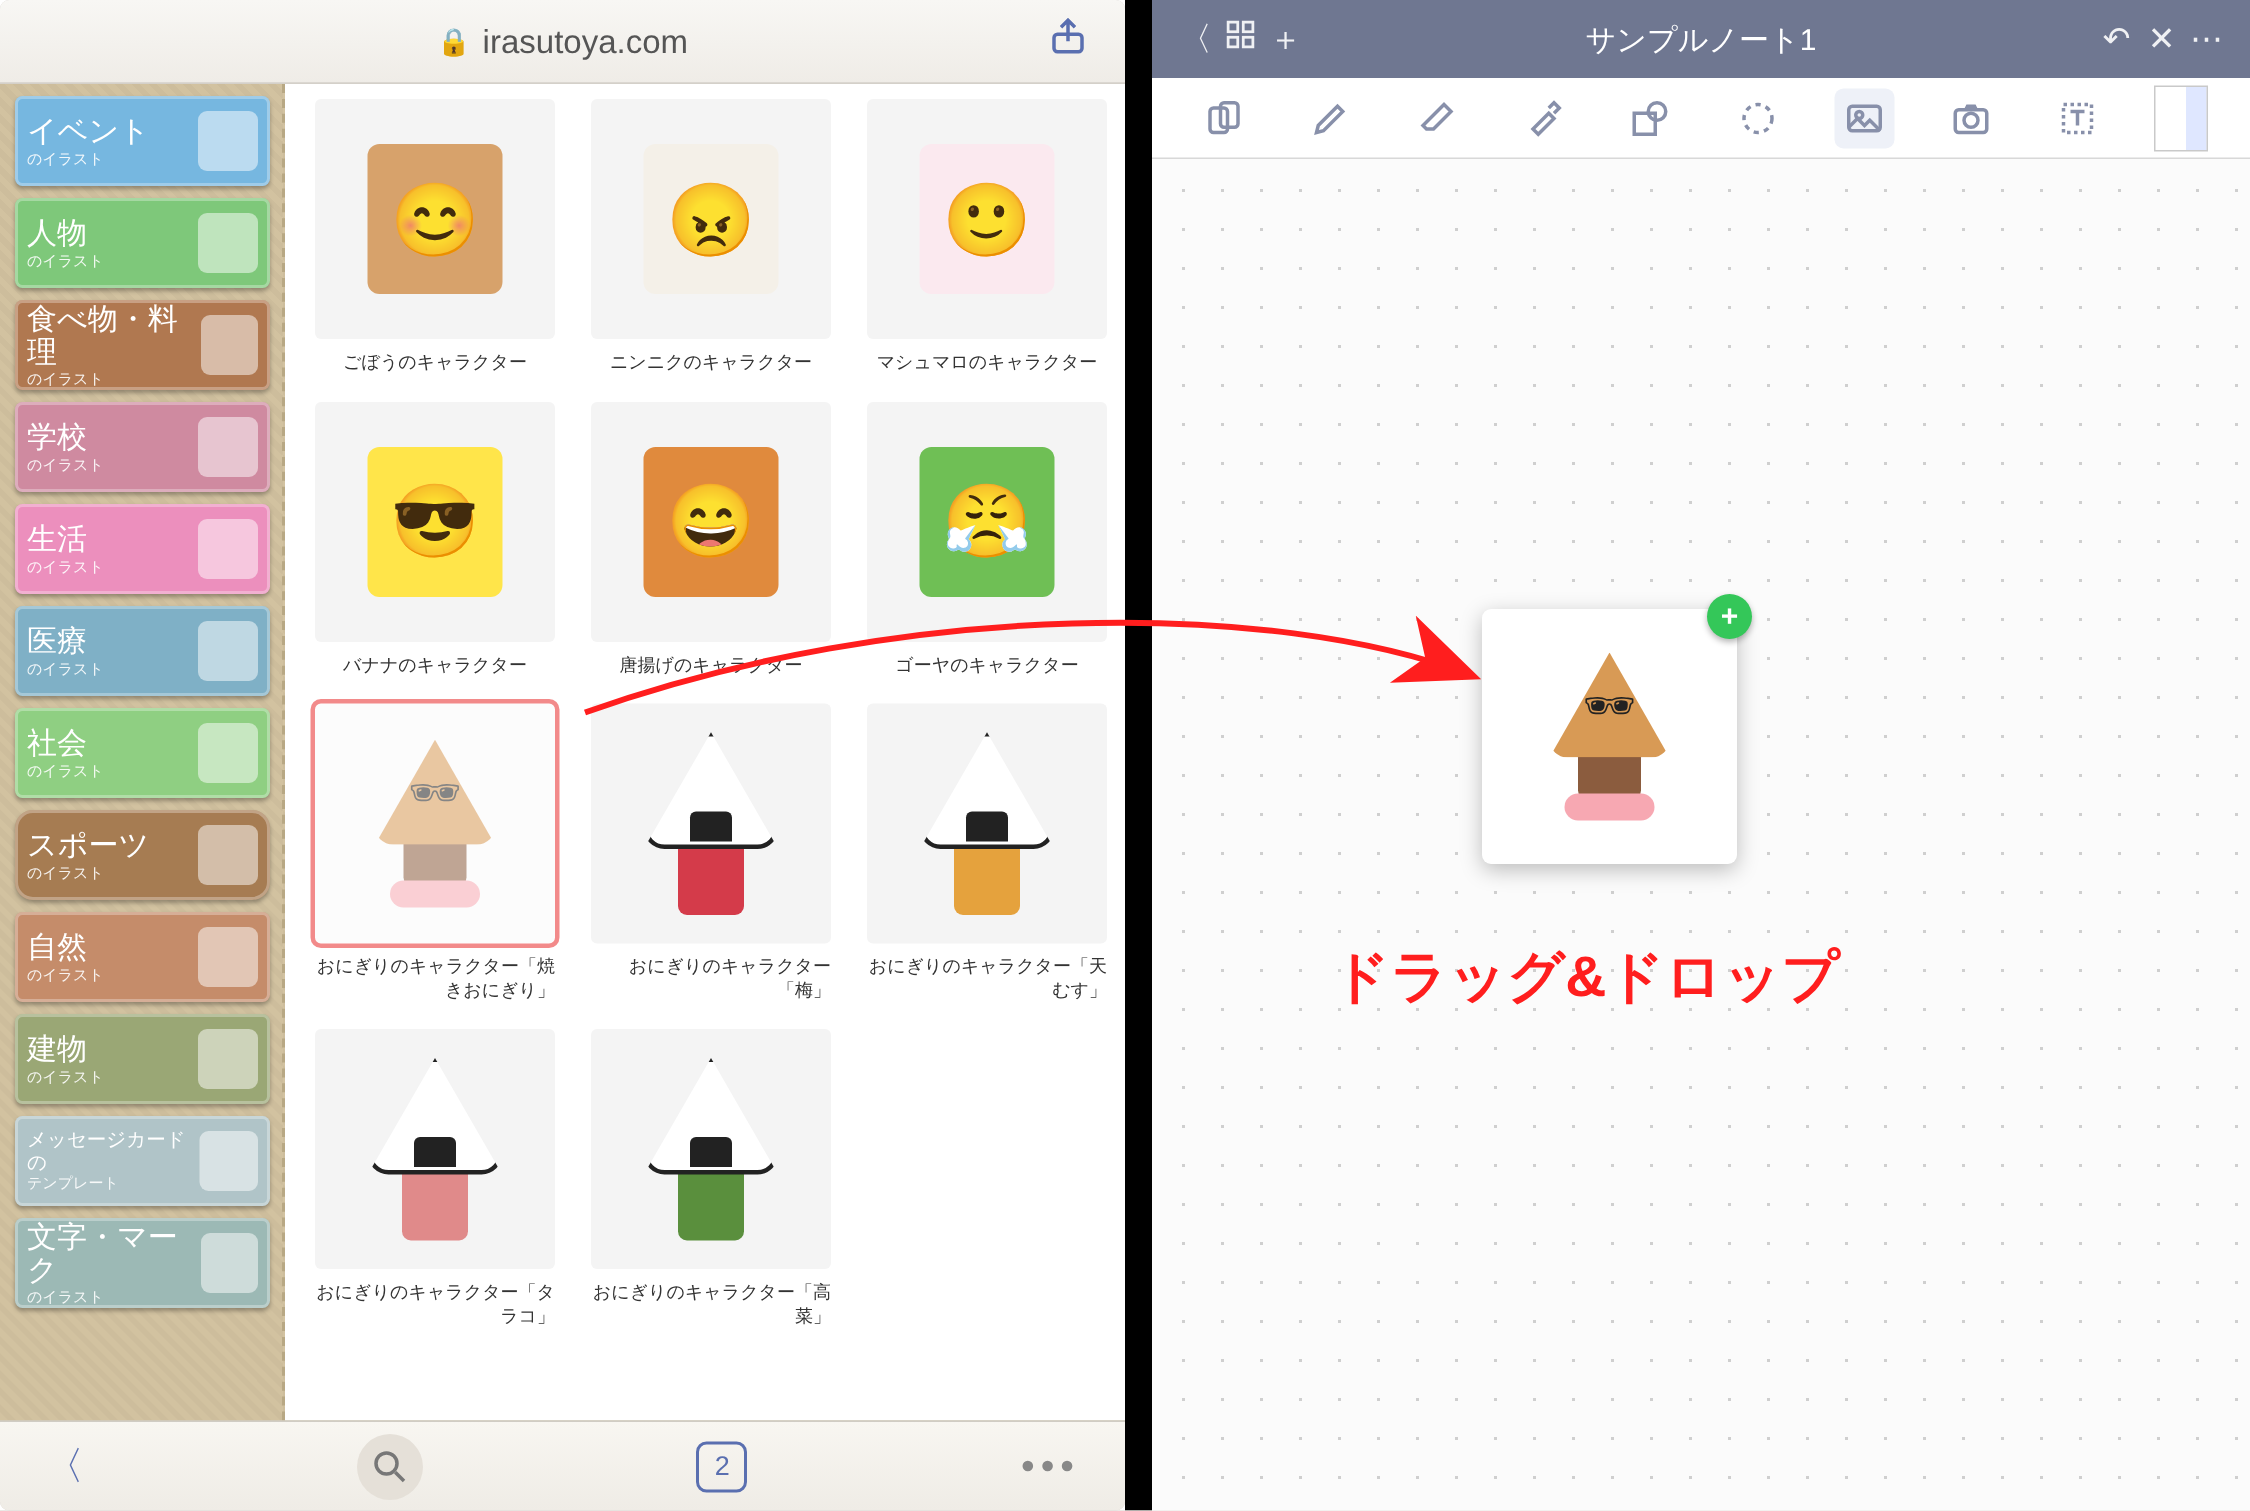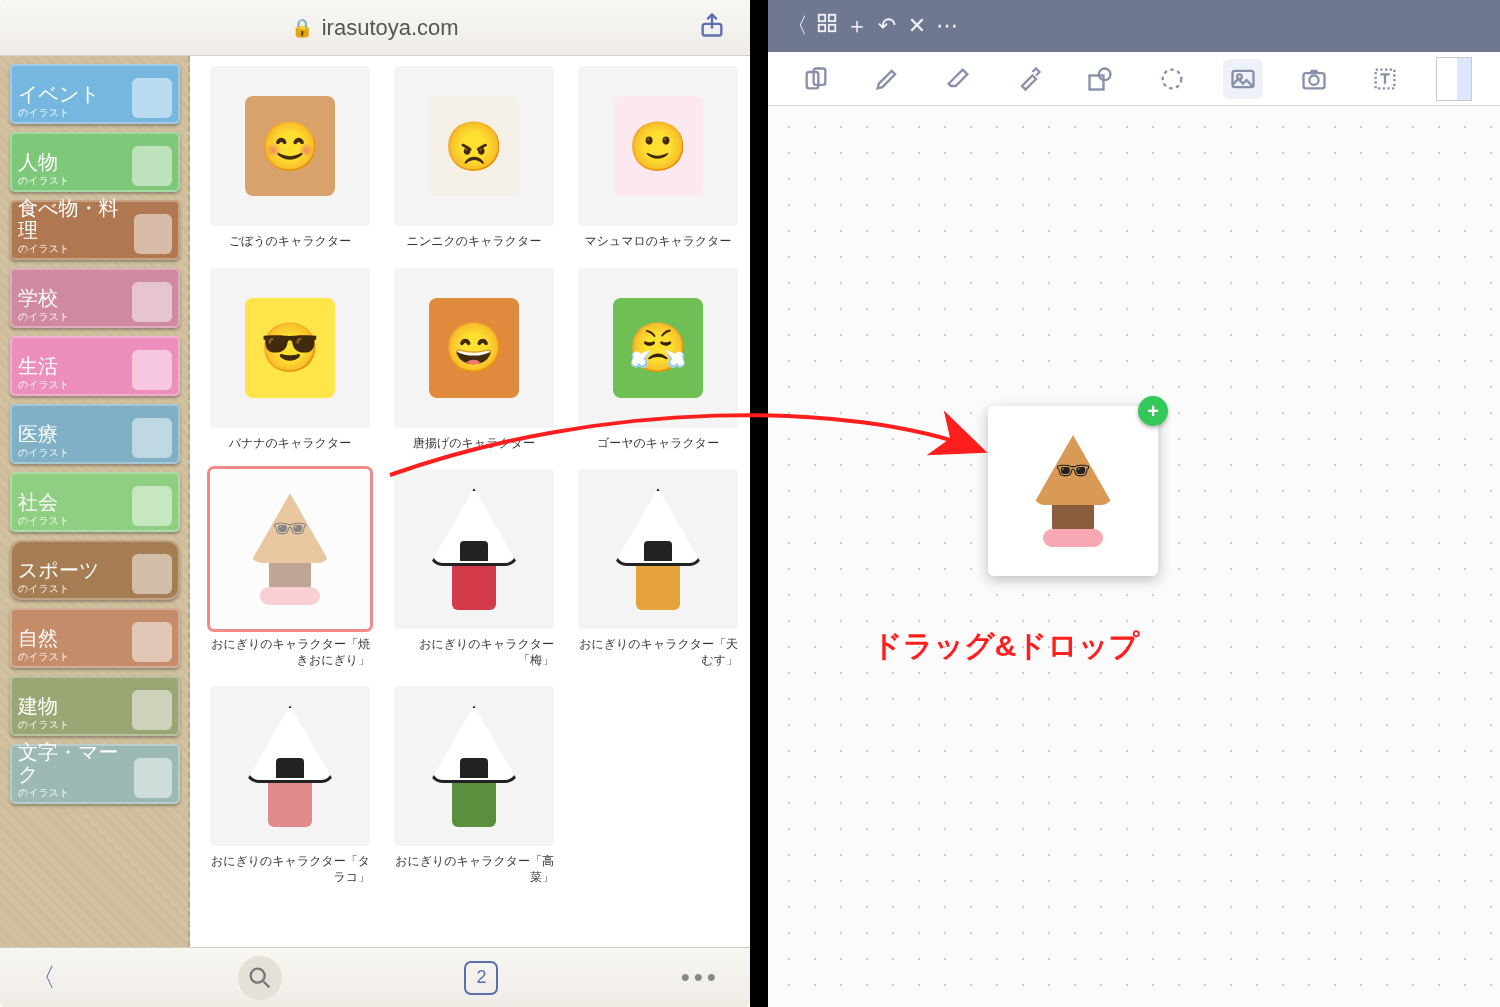--- a/index.html
+++ b/index.html
@@ -7,21 +7,21 @@
   .root { display:flex; width:100%; height:100%; }
 
   
   .left { width:750px; height:100%; display:flex; flex-direction:column; background:#d5d0cb; border-radius:6px; overflow:hidden; position:relative;}
   .safari-top { height:56px; background:linear-gradient(#f8f7f4,#efece7); display:flex; align-items:center; justify-content:center; position:relative; border-bottom:1px solid #d4d0c9;}
   .url-box { display:flex; align-items:center; gap:8px; color:#555; font-size:22px;}
   .lock { font-size:18px; color:#777;}
   .share { position:absolute; right:24px; font-size:24px; color:#5a6fb0;}
   .safari-body { flex:1; display:flex; background:#cfbf9d; overflow:hidden;}
   .sidebar { width:190px; background:repeating-linear-gradient(45deg,#d2c2a0 0 4px,#cdbd9c 4px 8px); padding:8px 8px 8px 10px; display:flex; flex-direction:column; gap:8px; border-right:2px dashed #b8a884;}
-  .side-btn { height:60px; border-radius:5px; display:flex; align-items:flex-end; padding:6px 8px; color:#fff; font-size:18px; box-shadow:inset 0 0 0 2px rgba(255,255,255,.3), 0 2px 3px rgba(0,0,0,.3); position:relative; line-height:1.1;}
+  .side-btn { height:60px; border-radius:5px; display:flex; align-items:center; padding:6px 8px; color:#fff; font-size:18px; box-shadow:inset 0 0 0 2px rgba(255,255,255,.3), 0 2px 3px rgba(0,0,0,.3); position:relative; line-height:1.1;}
   .side-btn .sub { font-size:10px; opacity:.9; display:block; margin-top:2px;}
   .side-btn .micon { width:40px; height:40px; background:rgba(255,255,255,.5); border-radius:6px; margin-left:auto;}
   .content { flex:1; background:#fff; padding:10px 20px 10px 20px; overflow:hidden;}
   .grid { display:grid; grid-template-columns:repeat(3, 1fr); gap:18px 24px;}
   .cell { display:flex; flex-direction:column; align-items:center; }
   .thumb { width:160px; height:160px; background:#f4f4f4; border-radius:4px; display:flex; align-items:center; justify-content:center; font-size:64px;}
   .thumb.sel { outline:3px solid #e92b2b; background:#fafafa; opacity:.55;}
   .cap { margin-top:8px; font-size:12px; color:#333; text-align:right; line-height:1.3; max-width:160px;}
   .safari-bottom { height:60px; background:linear-gradient(#f8f6f1,#efece6); border-top:1px solid #d0ccc4; display:flex; align-items:center; justify-content:space-between; padding:0 30px; font-size:26px; color:#5a6fb0;}
   .tabcount { width:34px; height:34px; border:2px solid #5a6fb0; border-radius:7px; display:flex; align-items:center; justify-content:center; font-size:18px;}
@@ -37,21 +37,21 @@
   .toolbar { height:54px; border-bottom:1px solid #d8d8d8; display:flex; align-items:center; justify-content:space-around; padding:0 12px;}
   .tool { width:40px; height:40px; display:flex; align-items:center; justify-content:center; color:#8890aa; border-radius:6px;}
   .tool.sel { background:#eef1f8; color:#5a6fb0;}
   .page-thumb { width:36px; height:44px; border:1px solid #c9c9c9; background:linear-gradient(90deg,#fff 60%,#dfe7ff 60%);}
   .canvas { flex:1; position:relative;
     background-color:#fbfbfb;
     background-image:radial-gradient(circle,#cfcfcf 1.2px,transparent 1.2px);
     background-size:26px 26px; background-position:8px 8px;}
   .dropped { position:absolute; left:220px; top:300px; width:170px; height:170px; background:#fff; border-radius:6px; box-shadow:0 4px 14px rgba(0,0,0,.25); display:flex; align-items:center; justify-content:center;}
   .dropped .plus { position:absolute; right:-10px; top:-10px; width:30px; height:30px; border-radius:50%; background:#34c759; color:#fff; display:flex; align-items:center; justify-content:center; font-size:20px; font-weight:bold; box-shadow:0 2px 4px rgba(0,0,0,.3);}
-  .anno { position:absolute; left:104px; top:520px; color:#ff1e1e; font-size:30px; font-weight:600; white-space:nowrap;}
+  .anno { position:absolute; left:120px; top:520px; color:#ff1e1e; font-size:38px; font-weight:600; white-space:nowrap;}
 
   
   .arrow-svg { position:absolute; left:0; top:0; width:1500px; height:1007px; pointer-events:none; z-index:50;}
 
   
   svg.icn { width:28px; height:28px; stroke:#8890aa; fill:none; stroke-width:2; }
   .note-top svg.icn { stroke:#fff; width:22px; height:22px;}
   
   
   .face { width:90px; height:100px; border-radius:8px; display:flex; align-items:center; justify-content:center; font-size:48px;}
@@ -153,20 +153,27 @@
             </div>
             <div class="micon"></div>
           </div>
           <div class="side-btn" style="background: rgb(154, 167, 117);">
             <div>
               <div style="font-size:20px">建物</div>
               <span class="sub">のイラスト</span>
             </div>
             <div class="micon"></div>
           </div>
+          <div class="side-btn" style="background: rgb(176, 196, 200);">
+            <div>
+              <div style="font-size:13px">メッセージカードの</div>
+              <span class="sub">テンプレート</span>
+            </div>
+            <div class="micon"></div>
+          </div>
           <div class="side-btn" style="background: rgb(156, 185, 181);">
             <div>
               <div style="font-size:20px">文字・マーク</div>
               <span class="sub">のイラスト</span>
             </div>
             <div class="micon"></div>
           </div>
         </div>
       <div class="content">
         <div class="grid" id="grid">
@@ -286,20 +293,21 @@
       <span class="ticon">〈</span>
       <span class="ticon">
         <svg class="icn" viewBox="0 0 24 24">
             <rect x="3" y="3" width="7" height="7"></rect>
             <rect x="14" y="3" width="7" height="7"></rect>
             <rect x="3" y="14" width="7" height="7"></rect>
             <rect x="14" y="14" width="7" height="7"></rect>
           </svg>
       </span>
       <span class="ticon">＋</span>
+      <span class="title">サンプルノート1</span>
       <span class="ticon">↶</span>
       <span class="ticon">✕</span>
       <span class="ticon">⋯</span>
     </div>
 
     <div class="toolbar" id="toolbar">
     <div class="tool">
           <svg class="icn" viewBox="0 0 24 24">
             <rect x="4" y="6" width="10" height="14" rx="2"></rect>
             <rect x="10" y="3" width="10" height="14" rx="2"></rect>

